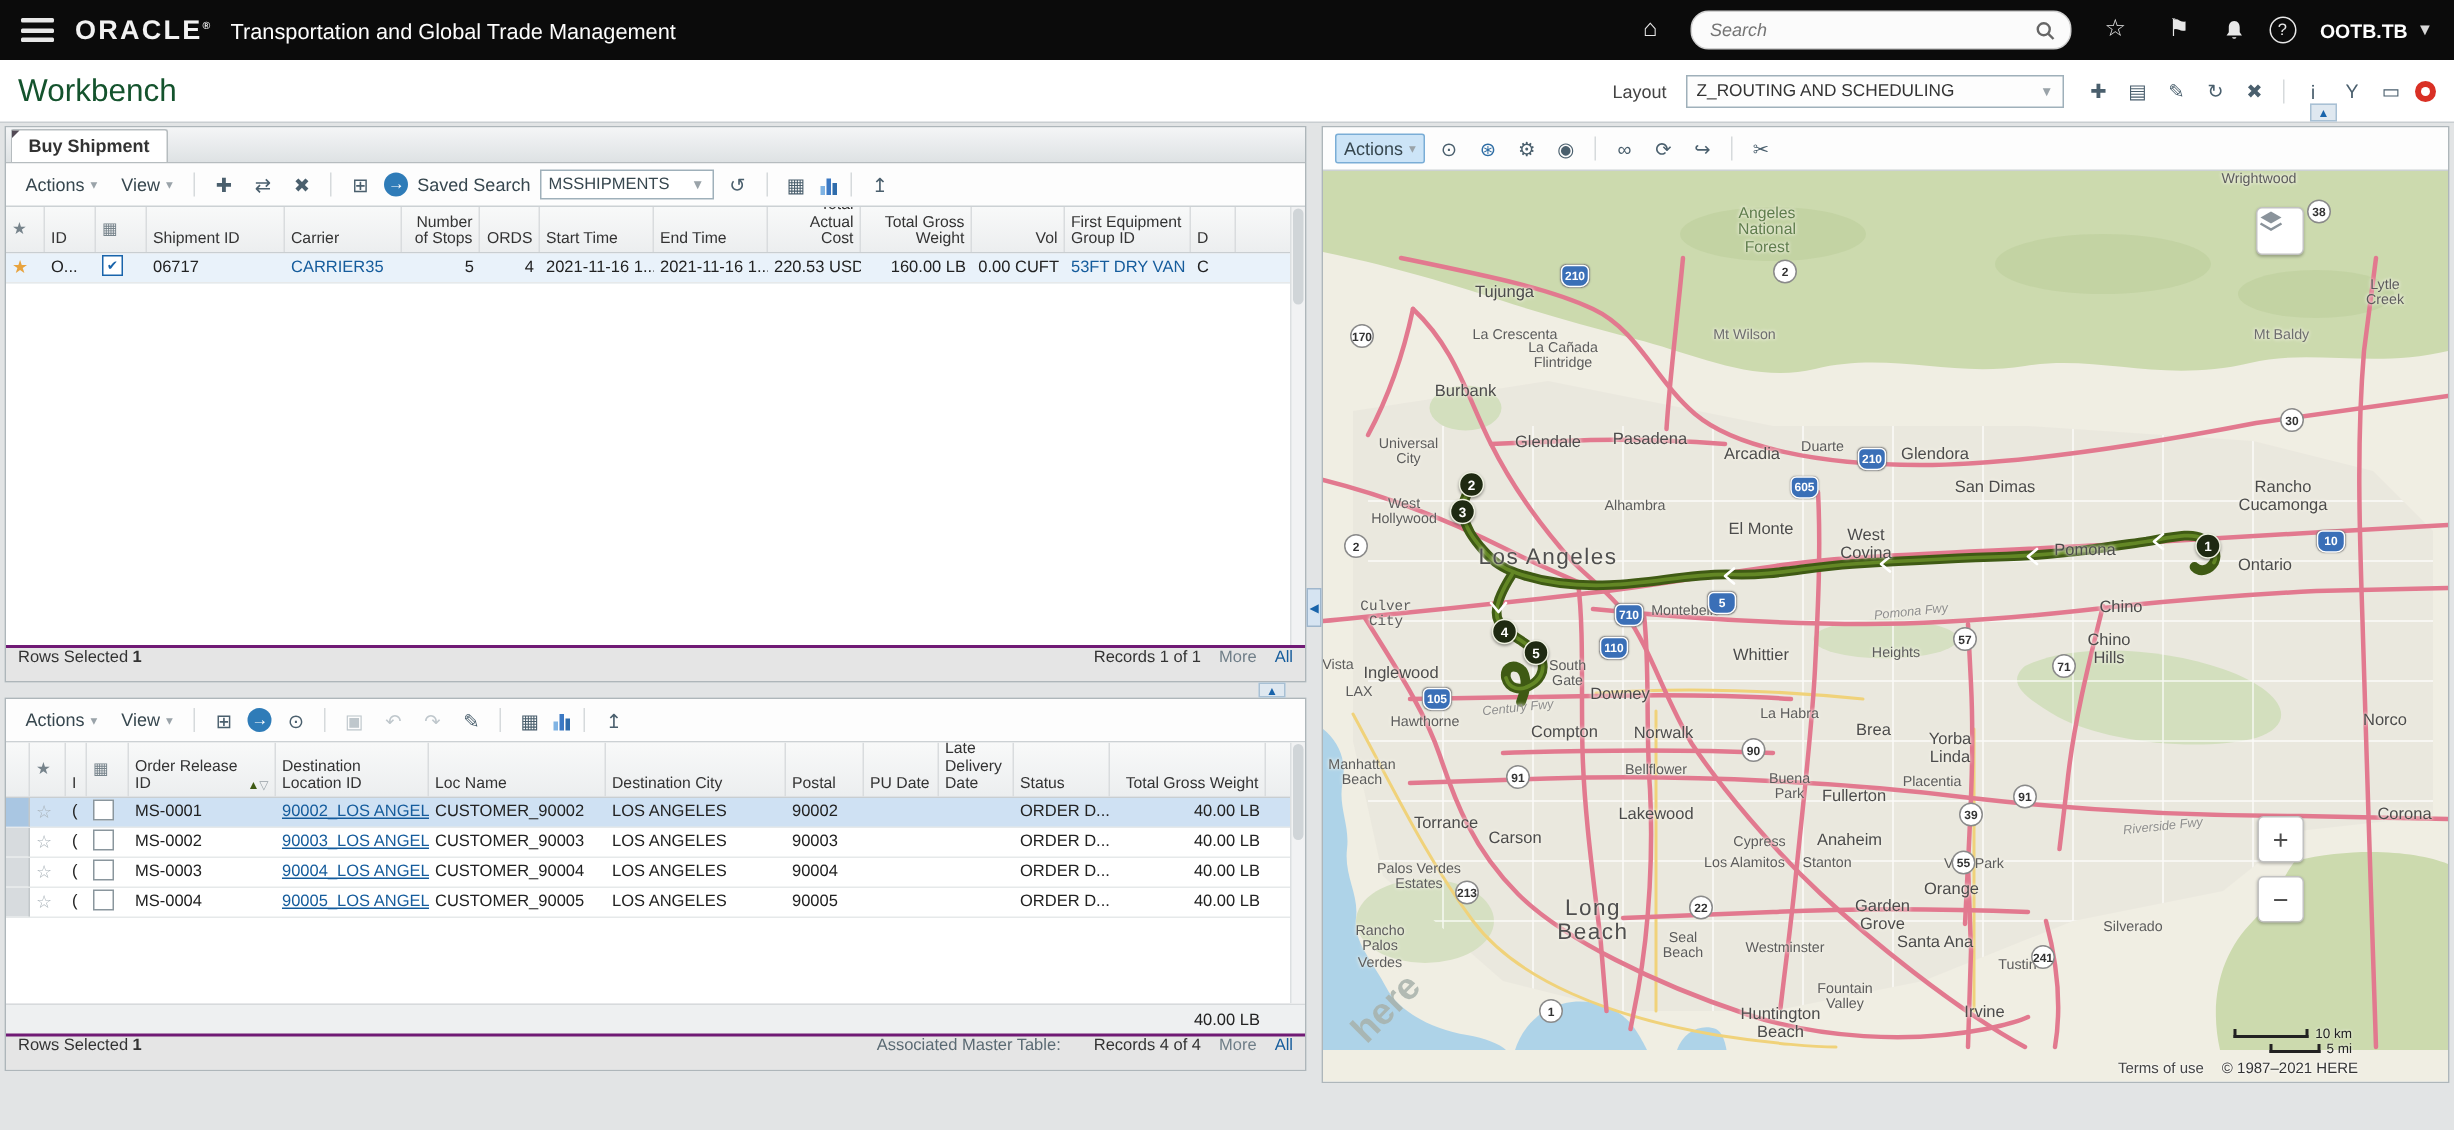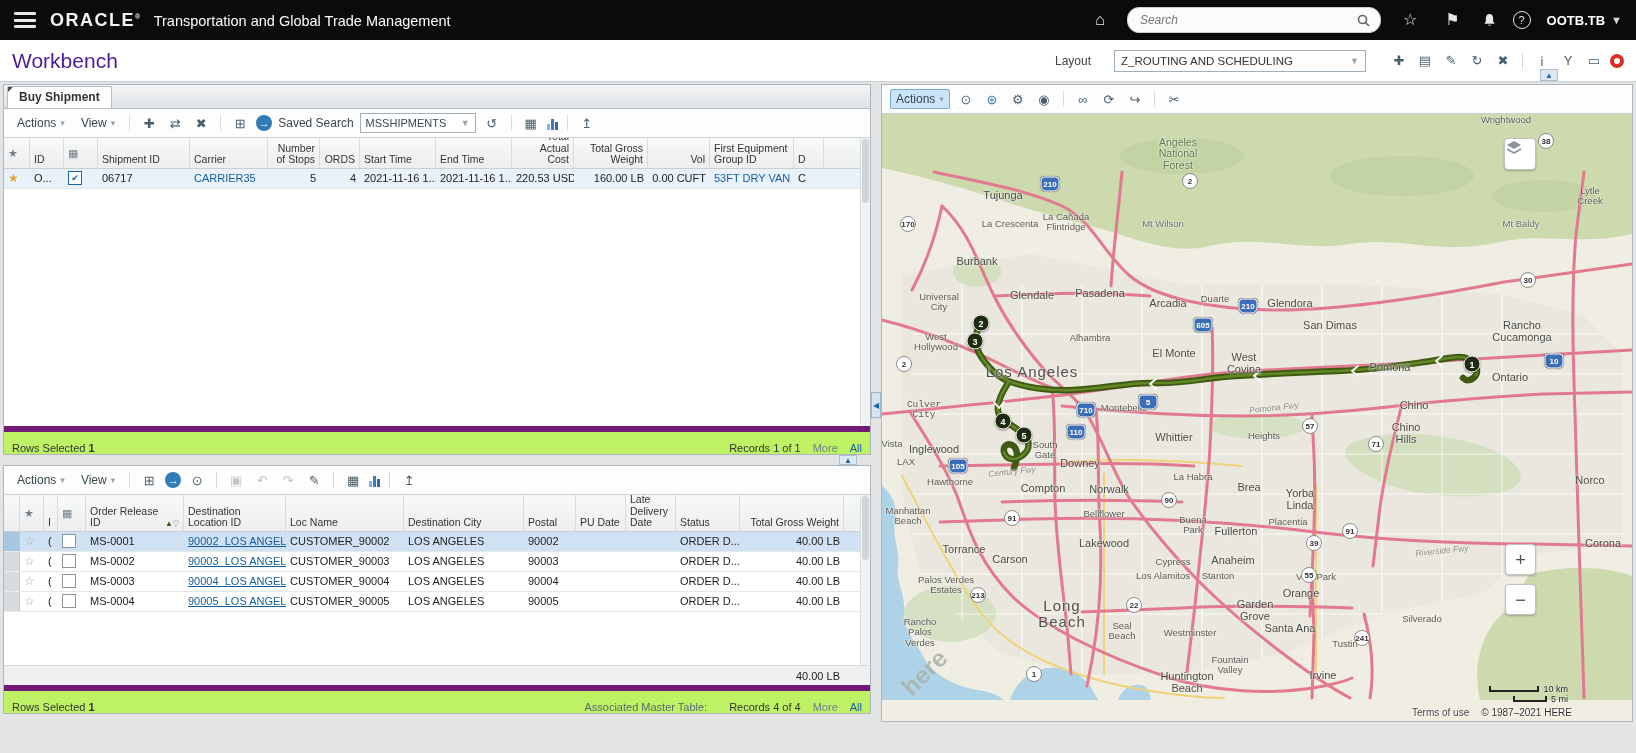--- a/index.html
+++ b/index.html
@@ -15,22 +15,22 @@
   .topbar-right{margin-left:auto;display:flex;align-items:center;gap:16px}
   .t-icon{color:#e8e8e8;font-size:16px;line-height:1;cursor:pointer;background:none;border:none}
   .search-pill{display:flex;align-items:center;background:#fbfbfb;border:1px solid #cfcfcf;border-radius:12px;height:24px;width:232px;padding:0 10px;gap:6px}
   .search-pill input{border:none;outline:none;background:transparent;font-size:12px;font-style:italic;color:#555;flex:1;font-family:"Liberation Sans",sans-serif}
   .helpq{width:16px;height:16px;border:1.5px solid #e8e8e8;border-radius:50%;font-size:11px;display:flex;align-items:center;justify-content:center;color:#e8e8e8}
   .user-menu{display:flex;align-items:center;gap:6px;font-size:13px;font-weight:bold;color:#fff;cursor:pointer}
   .chev{font-size:9px;color:#9aa3a9}
   .user-menu .chev{color:#d8d8d8;font-size:11px}
   
   .wb-row{height:41px;background:#fff;border-bottom:1px solid #c9ced1;display:flex;align-items:center;padding:0 12px}
-  .wb-title{font-size:21px;font-weight:normal;color:#4c1d95;margin:0}
-  .wb-controls{margin-left:auto;display:flex;align-items:center;gap:23px;font-size:12px;color:#444}
+  .wb-title{font-size:21px;font-weight:normal;color:#14532d;margin:0}
+  .wb-controls{margin-left:auto;display:flex;align-items:center;gap:13px;font-size:12px;color:#444}
   .sel-box{border:1px solid #9fb0ba;background:#fdfdfd;height:20px;display:flex;align-items:center;gap:8px;padding:0 6px;min-width:238px;font-size:11.5px;color:#333;cursor:pointer;justify-content:space-between}
   
   .toolbar{height:28px;border-bottom:1px solid #ccd1d4;background:#fdfdfd;display:flex;align-items:center;padding:0 8px;gap:6px;font-size:12px;color:#37474f;flex:none}
   .tb-menu{display:flex;align-items:center;gap:4px;padding:2px 5px;cursor:pointer;border-radius:2px}
   .tb-menu.hl{background:#cce4f7;border:1px solid #7aadd6}
   .tb-sep{width:1px;height:16px;background:#d6dadc;margin:0 3px}
   .tb-icon{width:20px;text-align:center;font-size:13px;color:#4a5f6d;cursor:pointer;background:none;border:none;padding:0}
   .tb-icon.dis{color:#bfc7cc;cursor:default}
   .tb-go{width:16px;height:16px;border-radius:50%;background:#2f7cb8;color:#fff;font-size:11px;line-height:16px;text-align:center;cursor:pointer}
   .tb-label{color:#37474f}
@@ -78,21 +78,21 @@
   .g-cell .staroff{color:#a9b3b9;font-size:12px}
   .cb{width:12px;height:12px;border:1px solid #8a969d;background:#fff;display:inline-flex;align-items:center;justify-content:center;font-size:9px;color:#1964ab;vertical-align:middle;margin-top:-2px}
   .cb.on{border-color:#1964ab}
   .lnk{color:#155c9c}
   .lnk.u{text-decoration:underline}
   .rowhdr{background:#d7dbde;border-right:1px solid #c2c7ca;height:19px}
   .g-row.sel .rowhdr{background:#a9c6e2}
   .vscroll{position:absolute;right:0;top:0;bottom:0;width:9px;background:#f1f2f3;border-left:1px solid #dcdfe1}
   .vscroll .thumb{margin:1px;height:64px;background:#d0d5d8;border-radius:4px}
   .summary{height:19px;background:#eef0f1;border-top:1px solid #d7dadc;display:flex;align-items:center;justify-content:flex-end;font-size:11px;color:#222;padding-right:30px;flex:none}
-  .g-foot{height:22px;border-top:6px solid #701a75;background:#bef264;display:flex;align-items:flex-end;font-size:11px;color:#333;padding:0 8px;gap:3px;flex:none}
+  .g-foot{height:22px;border-top:2px solid #701a75;background:#e5e5e5;display:flex;align-items:flex-start;font-size:11px;color:#333;padding:0 8px;gap:3px;flex:none}
   .g-foot b{font-weight:bold}
   .foot-right{margin-left:auto;display:flex;gap:12px;align-items:center}
   .foot-right .more{color:#6f7e88;cursor:pointer}
   .foot-right .all{color:#155c9c;cursor:pointer}
   .assoc{color:#5a6a73;margin-right:10px}
   
   .map{flex:1;position:relative;overflow:hidden;background:#f0eee3}
   .map svg{position:absolute;left:0;top:0}
   .mlabel{position:absolute;transform:translate(-50%,-50%);white-space:pre-line;text-align:center;line-height:1.08;text-shadow:0 0 2px #f4f2e8,0 0 3px #f4f2e8;pointer-events:none}
   .c-city{font-size:11px;color:#4b4b4b}
@@ -559,21 +559,21 @@
         </svg>
         <div id="map-overlay" style="position:absolute;inset:0">
             <span class="mlabel c-small" style="left: 624px; top: 6px;">Wrightwood</span>
             <span class="mlabel c-forest" style="left: 296px; top: 40px;">Angeles
 National
 Forest</span>
             <span class="mlabel c-small" style="left: 708px; top: 82px;">Lytle
 Creek</span>
             <span class="mlabel c-city" style="left: 121px; top: 82px;">Tujunga</span>
             <span class="mlabel c-small" style="left: 128px; top: 110px;">La Crescenta</span>
-            <span class="mlabel c-small" style="left: 160px; top: 108px; margin-left: 24px;">La Cañada
+            <span class="mlabel c-small" style="left: 160px; top: 124px;">La Cañada
 Flintridge</span>
             <span class="mlabel c-mountain" style="left: 281px; top: 110px;">Mt Wilson</span>
             <span class="mlabel c-mountain" style="left: 618px; top: 110px; margin-left: 21px;">Mt Baldy</span>
             <span class="mlabel c-city" style="left: 95px; top: 148px;">Burbank</span>
             <span class="mlabel c-small" style="left: 57px; top: 188px;">Universal
 City</span>
             <span class="mlabel c-city" style="left: 150px; top: 182px;">Glendale</span>
             <span class="mlabel c-city" style="left: 218px; top: 180px;">Pasadena</span>
             <span class="mlabel c-city" style="left: 286px; top: 190px;">Arcadia</span>
             <span class="mlabel c-small" style="left: 333px; top: 185px;">Duarte</span>

